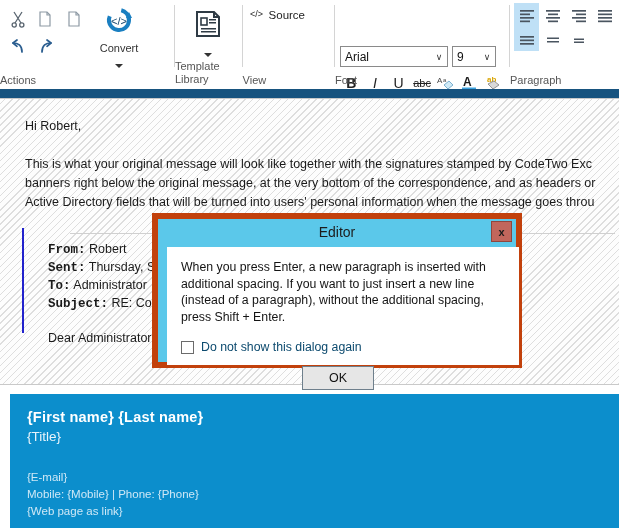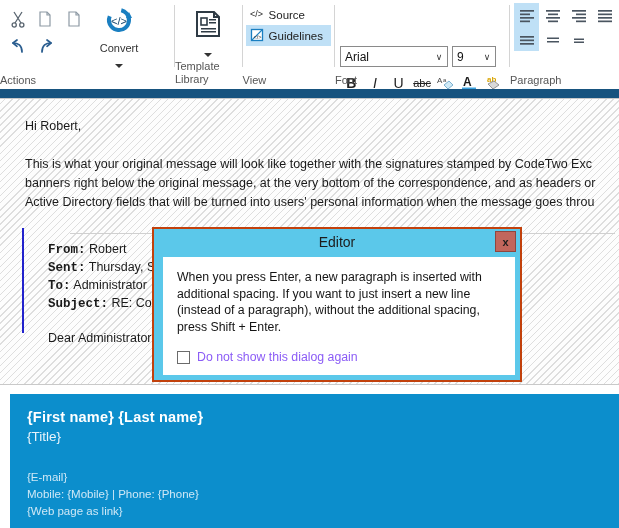--- a/index.html
+++ b/index.html
@@ -147,42 +147,42 @@
   .sig {
     width: 609px; height: 134px; background: #0c8ecc; color: #fff;
     padding: 14px 0 0 17px;
   }
   .sig .nm { font-size: 14.5px; font-weight: bold; line-height: 19px; letter-spacing: .2px; }
   .sig .ttl { font-size: 13.5px; line-height: 19px; color: #e8f4fb; }
   .sig .blk { margin-top: 23px; font-size: 11.5px; line-height: 17px; color: #cfe8f6; }
 
   
   .dlg-shadow {
-    position: absolute; left: 152px; top: 227px; width: 370px; height: 155px;
-    background: #5bc8ea; border: 2px solid #c2410c;
+    position: absolute; left: 152px; top: 213px; width: 370px; height: 155px;
+    background: #5bc8ea; border: 6px solid #c2410c;
   }
   .dlg-title {
     height: 26px; display: flex; align-items: center; justify-content: center;
     position: relative;
   }
   .dlg-title .t { font-size: 14px; color: #1c1c1c; }
   .dlg-close {
     position: absolute; right: 4px; top: 2px; width: 21px; height: 21px;
     background: #c1665c; border: 1px solid #8f463e; color: #1b1b1b;
     font-size: 11px; font-weight: bold; display: flex;
     align-items: center; justify-content: center; cursor: pointer;
   }
   .dlg-body {
     position: absolute; left: 9px; top: 28px; width: 352px; height: 118px;
     background: #ffffff; padding: 12px 24px 0 14px;
   }
   .dlg-msg { font-size: 12.3px; color: #141414; line-height: 16.5px; }
   .dlg-check { display: flex; align-items: center; gap: 7px; margin-top: 15px; cursor: pointer; }
   .cbox { width: 13px; height: 13px; border: 1px solid #6b6b6b; background: #fff; }
-  .dlg-check .cl { font-size: 12.3px; color: #8b5cf6; }
+  .dlg-check .cl { font-size: 12.3px; color: #0c4a6e; }
   .dlg-ok-row { display: flex; justify-content: center; margin-top: 12px; }
   .dlg-ok {
     width: 72px; height: 24px; background: #e6e6e6; border: 1px solid #6e7f8c;
     font-size: 12.5px; color: #111; display: flex; align-items: center;
     justify-content: center; cursor: pointer;
   }
   .ico { display: block; }
 </style>
 </head>
 <body>
@@ -281,30 +281,20 @@
     <div class="group g-view">
       <div class="group-body">
         <div class="view-item">
           <span class="ico">
             <svg width="15" height="13" viewBox="0 0 15 13">
               <text x="0" y="10" font-size="9" fill="#2a2a2a" font-family="Liberation Sans, sans-serif">&lt;/&gt;</text>
             </svg>
           </span>
           <span>Source</span>
         </div>
-        <div class="view-item sel">
-          <span class="ico">
-            <svg width="15" height="14" viewBox="0 0 15 14">
-              <rect x="1.5" y="1.5" width="11" height="11" fill="#fff" stroke="#1a7fc1" stroke-width="1.3"></rect>
-              <path d="M2 12 L12 2" stroke="#1a7fc1" stroke-width="1.1"></path>
-              <text x="3.5" y="11" font-size="5.5" fill="#2a2a2a" font-family="Liberation Sans, sans-serif">&lt;/&gt;</text>
-            </svg>
-          </span>
-          <span>Guidelines</span>
-        </div>
       </div>
       <div class="group-label">View</div>
     </div>
 
     <div class="group-sep"></div>
 
     <div class="group g-font">
       <div class="group-body">
         <div class="font-row1">
           <div class="combo combo-family">
@@ -478,16 +468,19 @@
     <div class="dlg-title">
       <span class="t">Editor</span>
       <div class="dlg-close">x</div>
     </div>
     <div class="dlg-body">
       <div class="dlg-msg">When you press Enter, a new paragraph is inserted with additional spacing. If you want to just insert a new line (instead of a paragraph), without the additional spacing, press Shift + Enter.</div>
       <div class="dlg-check">
         <span class="cbox"></span>
         <span class="cl">Do not show this dialog again</span>
       </div>
+      <div class="dlg-ok-row">
+        <div class="dlg-ok">OK</div>
+      </div>
     </div>
   </div>
 
 </div>
 
 </body></html>

